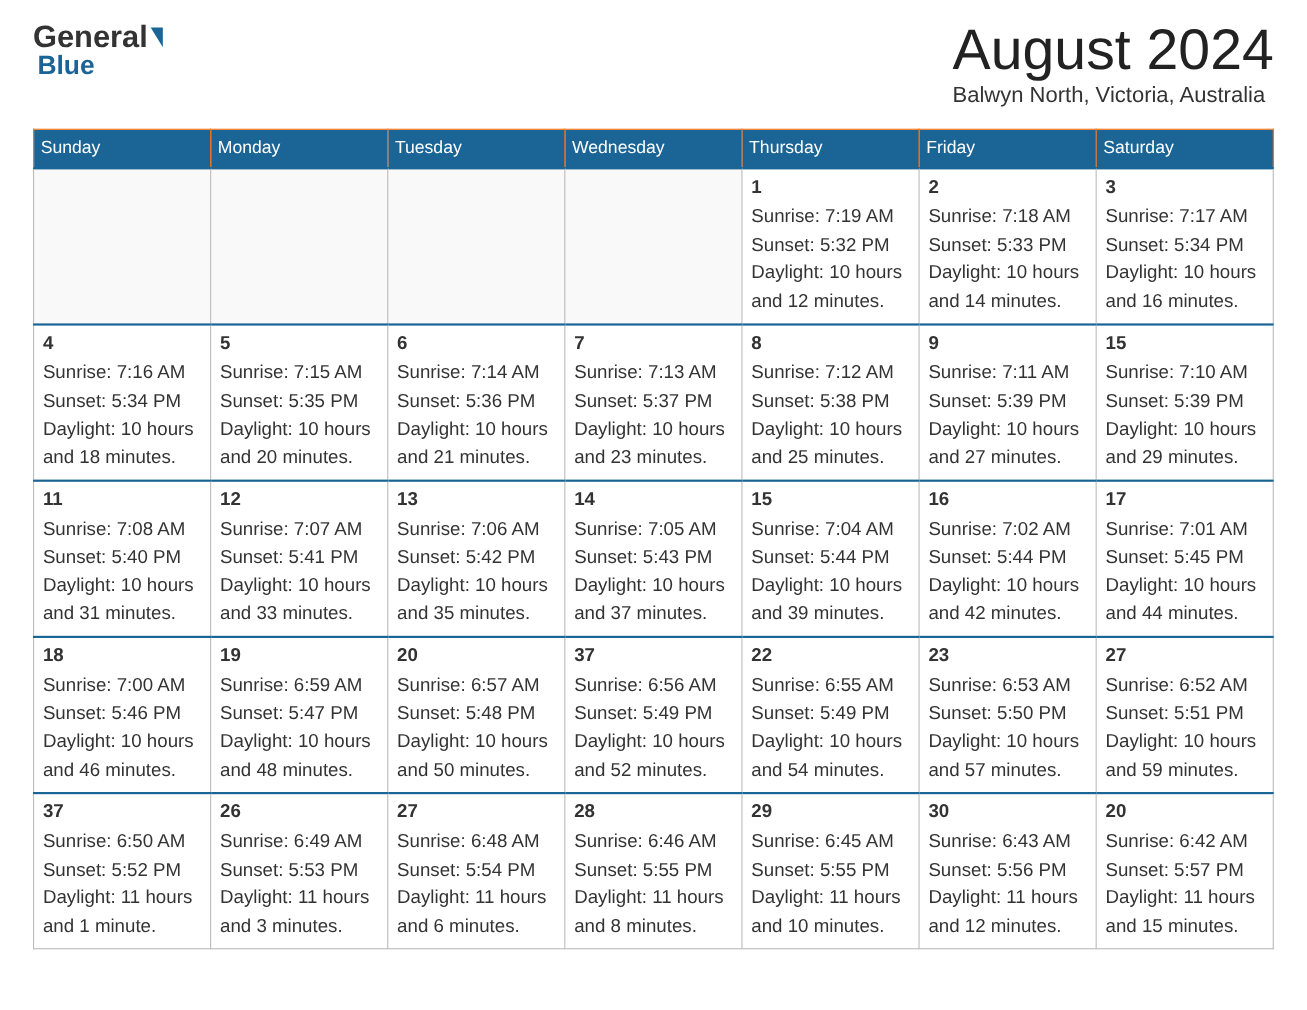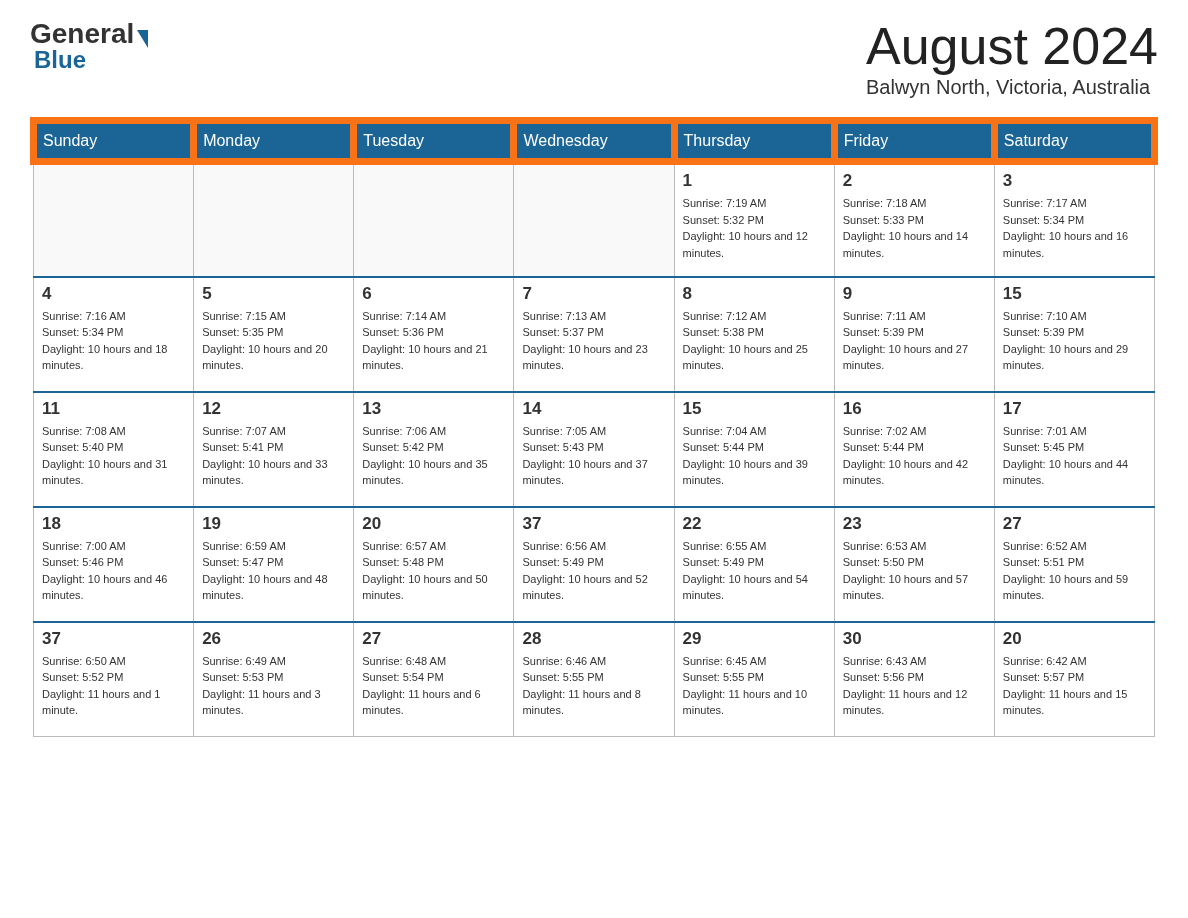--- a/index.html
+++ b/index.html
@@ -16,21 +16,21 @@
       align-items: flex-start;
       margin-bottom: 18px;
     }
     .logo {
       display: flex;
       flex-direction: column;
       align-items: flex-start;
     }
     .logo-text {
       display: flex;
-      align-items: flex-end;
+      align-items: center;
       font-size: 28px;
       font-weight: bold;
       color: #333;
       line-height: 1;
     }
     .logo-general { color: #333; }
     .logo-triangle {
       display: inline-block;
       width: 0;
       height: 0;
@@ -64,39 +64,39 @@
       border-collapse: collapse;
       table-layout: fixed;
     }
     thead tr th {
       background: #1a6496;
       color: #fff;
       padding: 8px 6px;
       font-size: 16px;
       font-weight: normal;
       text-align: left;
-      border: 7px solid #f97316;
+      border: 1px solid #f97316;
     }
     tbody tr td {
       vertical-align: top;
       padding: 6px 8px 8px 8px;
       border: 1px solid #bbb;
       border-top: 2px solid #1a6496;
       font-size: 13px;
       color: #333;
       height: 115px;
     }
     .day-number {
       font-size: 17px;
       font-weight: bold;
       margin-bottom: 4px;
       display: block;
     }
     .day-info {
-      font-size: 11px;
+      font-size: 17px;
       line-height: 1.5;
     }
     tbody tr td.empty {
       background: #f9f9f9;
     }
   </style>
 </head>
 <body>
 
 <div class="header">

